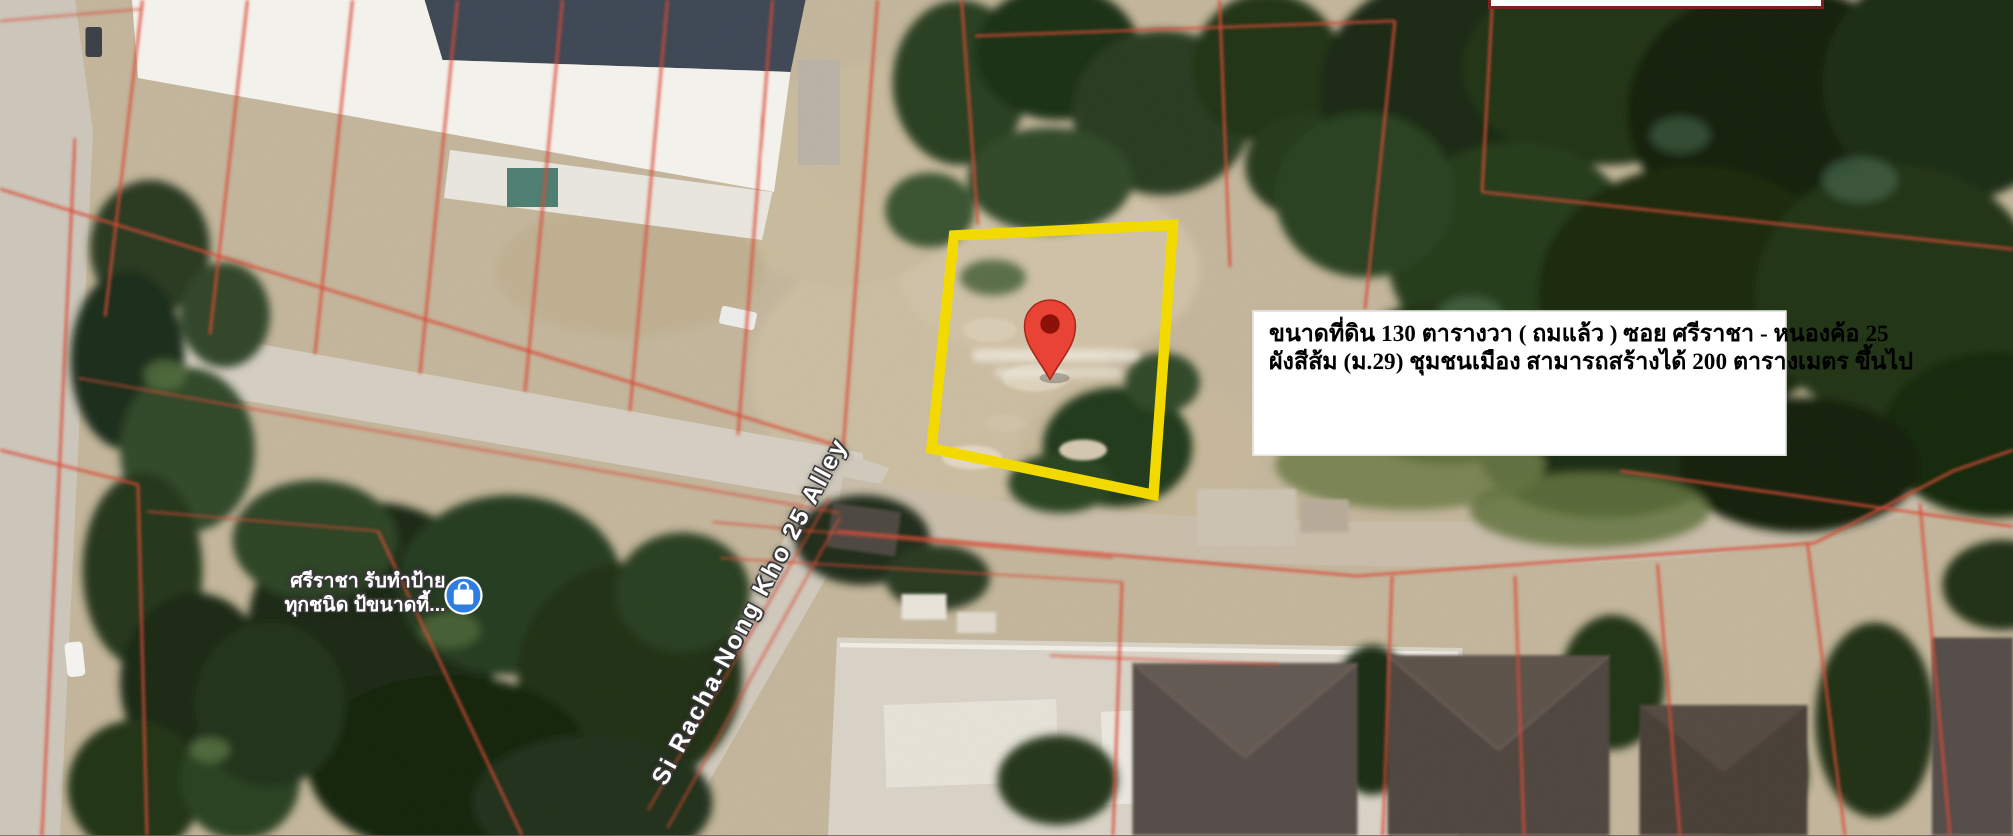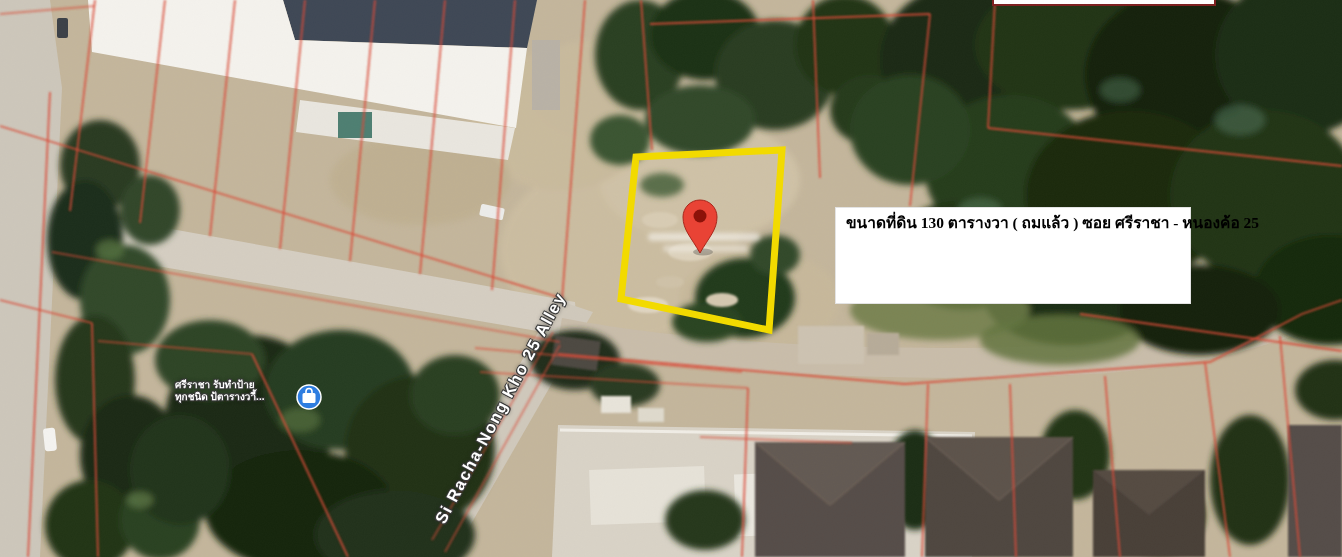--- a/index.html
+++ b/index.html
@@ -29,22 +29,22 @@
   .poi-circle{fill:var(--poi-blue);stroke:#ffffff;stroke-width:1.5;}
   .overlay-label{
     position:absolute;color:var(--label-text);
     text-shadow:1px 1px 0 #3a3a3a,-1px -1px 0 #3a3a3a,1px -1px 0 #3a3a3a,-1px 1px 0 #3a3a3a,0 0 4px #2c2c2c;
   }
   .street-label{
     left:448px;top:508px;transform:rotate(-62deg);transform-origin:0% 100%;
     font-size:16.5px;font-weight:bold;letter-spacing:1.5px;white-space:nowrap;
   }
   .poi-label{
-    left:175px;top:379px;width:122px;text-align:left;
-    font-size:10px;line-height:1.2;font-weight:bold;
+    left:175px;top:379px;width:122px;text-align:right;
+    font-size:13px;line-height:1.2;font-weight:bold;
   }
   .info-box{
     position:absolute;left:835px;top:207px;width:356px;height:97px;
     background:var(--info-box-bg);box-sizing:border-box;padding:5px 10px;
     display:flex;flex-direction:column;justify-content:flex-start;
     border:1px solid #e3e3e3;
   }
   .info-box .line{
     color:var(--info-text);
     font-family:"Liberation Serif","DejaVu Serif",serif;
@@ -264,20 +264,21 @@
       <circle class="poi-circle" cx="309" cy="397" r="12"></circle>
       <path d="M304,393 h10 a1.5,1.5 0 0 1 1.5,1.5 v7 a1.5,1.5 0 0 1 -1.5,1.5 h-10 a1.5,1.5 0 0 1 -1.5,-1.5 v-7 a1.5,1.5 0 0 1 1.5,-1.5 Z" fill="#ffffff"></path>
       <path d="M306,393 v-1.5 a3,3 0 0 1 6,0 V393" fill="none" stroke="#ffffff" stroke-width="1.6"></path>
     </g>
   </svg>
 
   <div class="overlay-label street-label">Si Racha-Nong Kho 25 Alley</div>
 
   <div class="overlay-label poi-label">
     <div>ศรีราชา รับทำป้าย</div>
-    <div>ทุกชนิด ป้ตารางวาี้...</div>
+    <div>ทุกชนิด ป้ขนาดที้...</div>
   </div>
 
   <div class="info-box">
     <div class="line">ขนาดที่ดิน 130 ตารางวา ( ถมแล้ว ) ซอย ศรีราชา - หนองค้อ 25</div>
+    <div class="line">ผังสีส้ม (ม.29) ชุมชนเมือง สามารถสร้างได้ 200 ตารางเมตร ขึ้นไป</div>
   </div>
 
 </div>
 
 </body></html>

